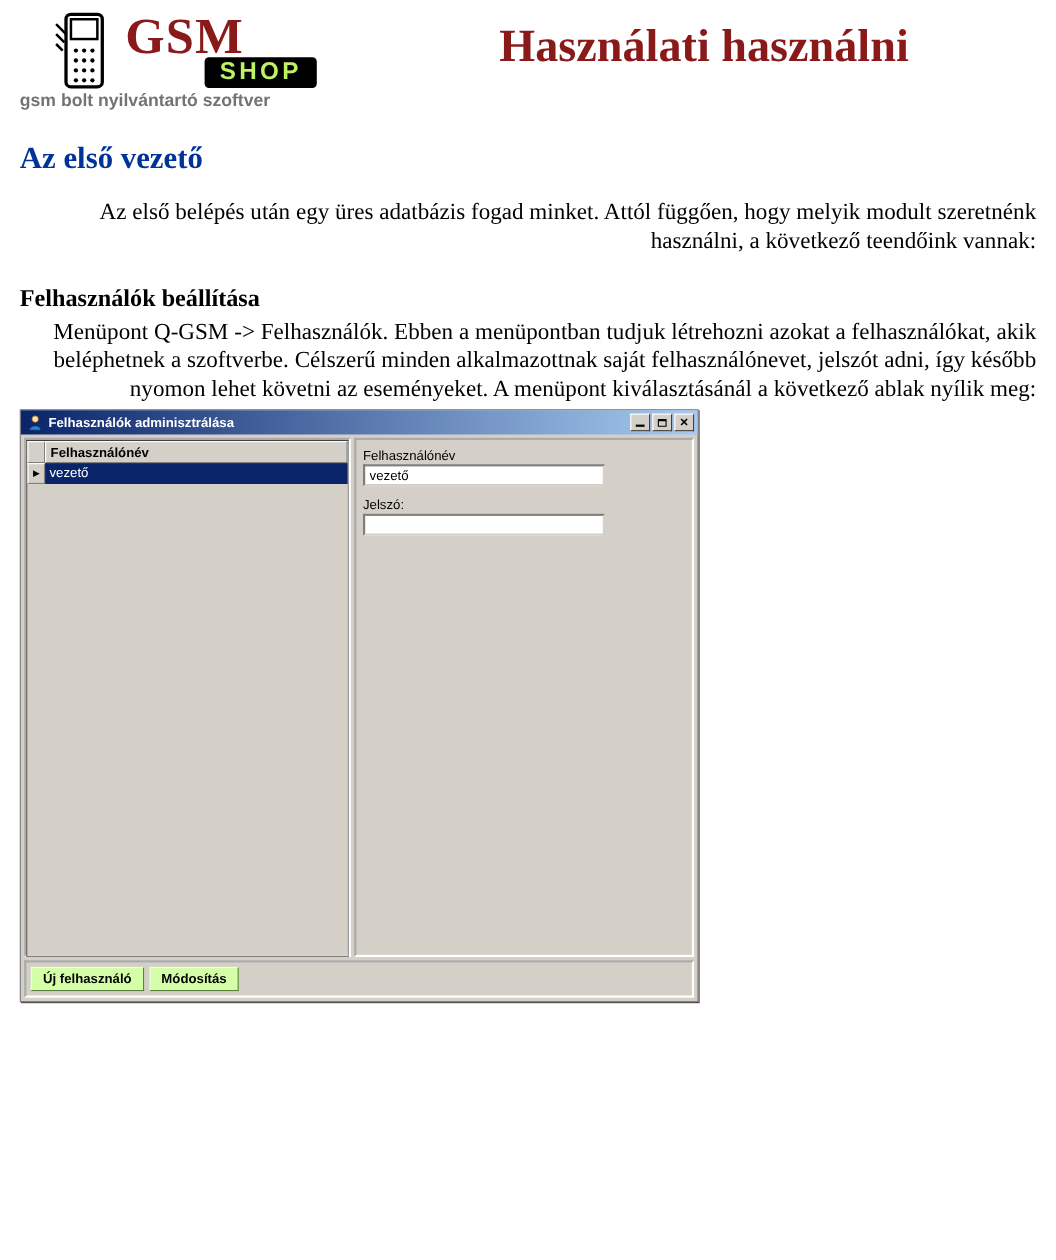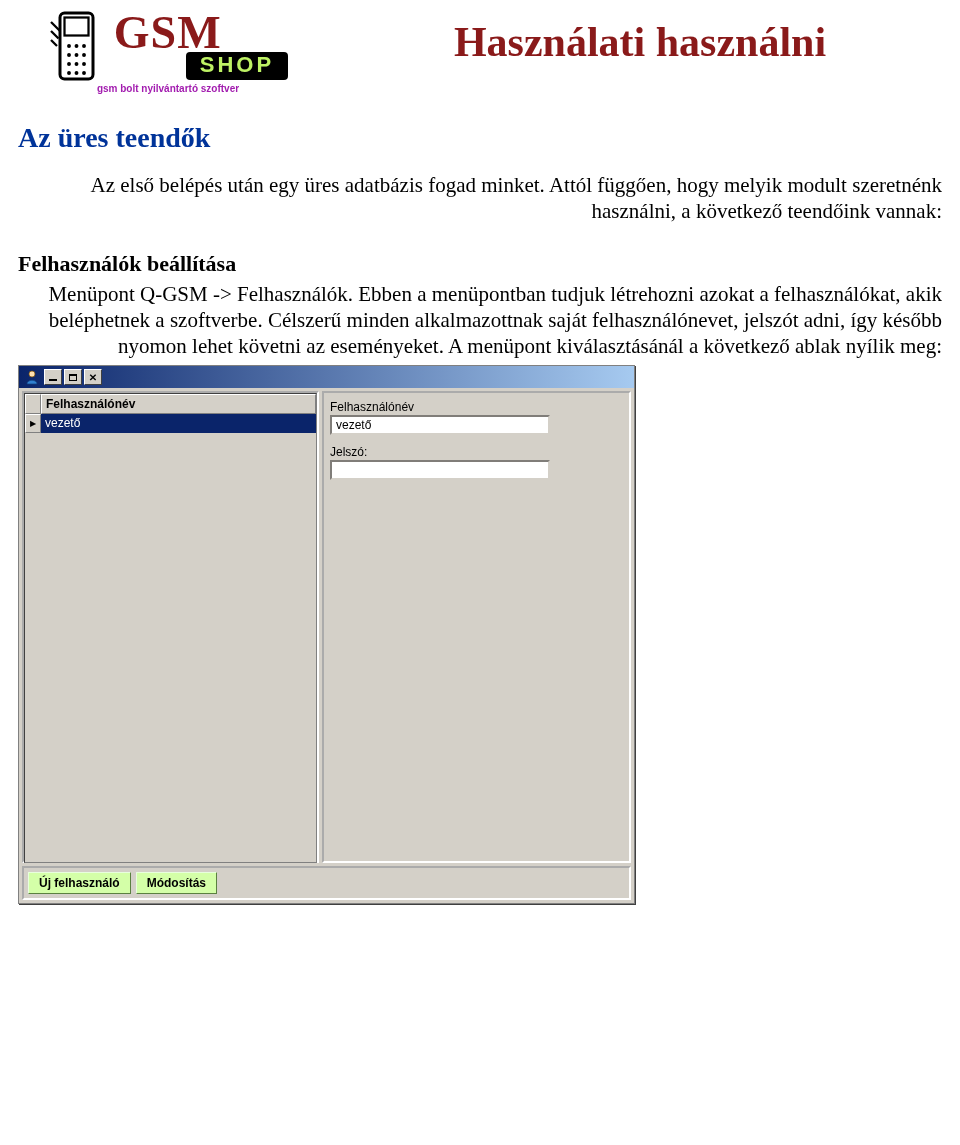--- a/index.html
+++ b/index.html
@@ -51,24 +51,24 @@
     font-size: 22px;
     padding: 0 14px 2px 14px;
     border-radius: 4px;
     letter-spacing: 3px;
     margin-top: -2px;
     margin-left: 72px;
   }
   .tagline {
     font-family: Arial, sans-serif;
     font-weight: bold;
-    font-size: 10px;
-    color: #a21caf;
+    font-size: 16px;
+    color: #737373;
     margin-top: 3px;
-    text-align: center;
+    text-align: left;
     width: 100%;
   }
   .main-title {
     flex: 1;
     text-align: center;
     font-family: Georgia, "Times New Roman", serif;
     font-weight: bold;
     font-size: 42px;
     color: #8a1a1a;
     padding-top: 8px;
@@ -270,34 +270,35 @@
         <div>
           <div class="gsm-text">GSM</div>
           <div class="shop-box">SHOP</div>
         </div>
       </div>
       <div class="tagline">gsm bolt nyilvántartó szoftver</div>
     </div>
     <div class="main-title">Használati használni</div>
   </div>
 
-  <div class="h2">Az üres teendők</div>
+  <div class="h2">Az első vezető</div>
   <p>Az első belépés után egy üres adatbázis fogad minket. Attól függően, hogy melyik modult szeretnénk használni, a következő teendőink vannak:</p>
 
   <div class="h3">Felhasználók beállítása</div>
   <p>Menüpont Q-GSM -&gt; Felhasználók. Ebben a menüpontban tudjuk létrehozni azokat a felhasználókat, akik beléphetnek a szoftverbe. Célszerű minden alkalmazottnak saját felhasználónevet, jelszót adni, így később nyomon lehet követni az eseményeket. A menüpont kiválasztásánál a következő ablak nyílik meg:</p>
 
   <div class="dialog">
     <div class="titlebar">
       <span class="ticon">
         <svg viewBox="0 0 16 16">
           <circle cx="8" cy="5" r="3" fill="#ffe0b0" stroke="#805000" stroke-width="0.7"></circle>
           <path d="M3 15 C3 10 13 10 13 15 Z" fill="#3080d0" stroke="#104080" stroke-width="0.7"></path>
         </svg>
       </span>
+      <span class="title-text">Felhasználók adminisztrálása</span>
       <div class="win-controls">
         <div class="wbtn min"></div>
         <div class="wbtn max"></div>
         <div class="wbtn">✕</div>
       </div>
     </div>
 
     <div class="dialog-body">
       <div class="left-pane">
         <div class="left-inner">

